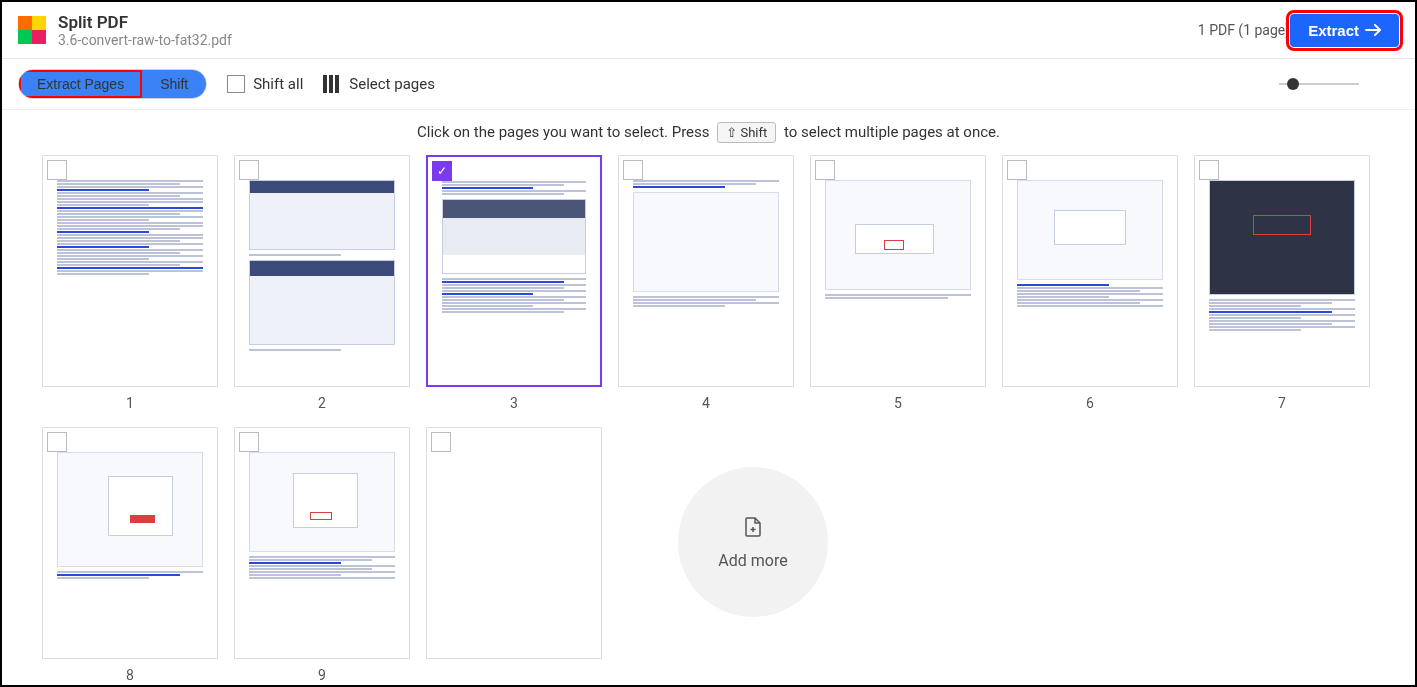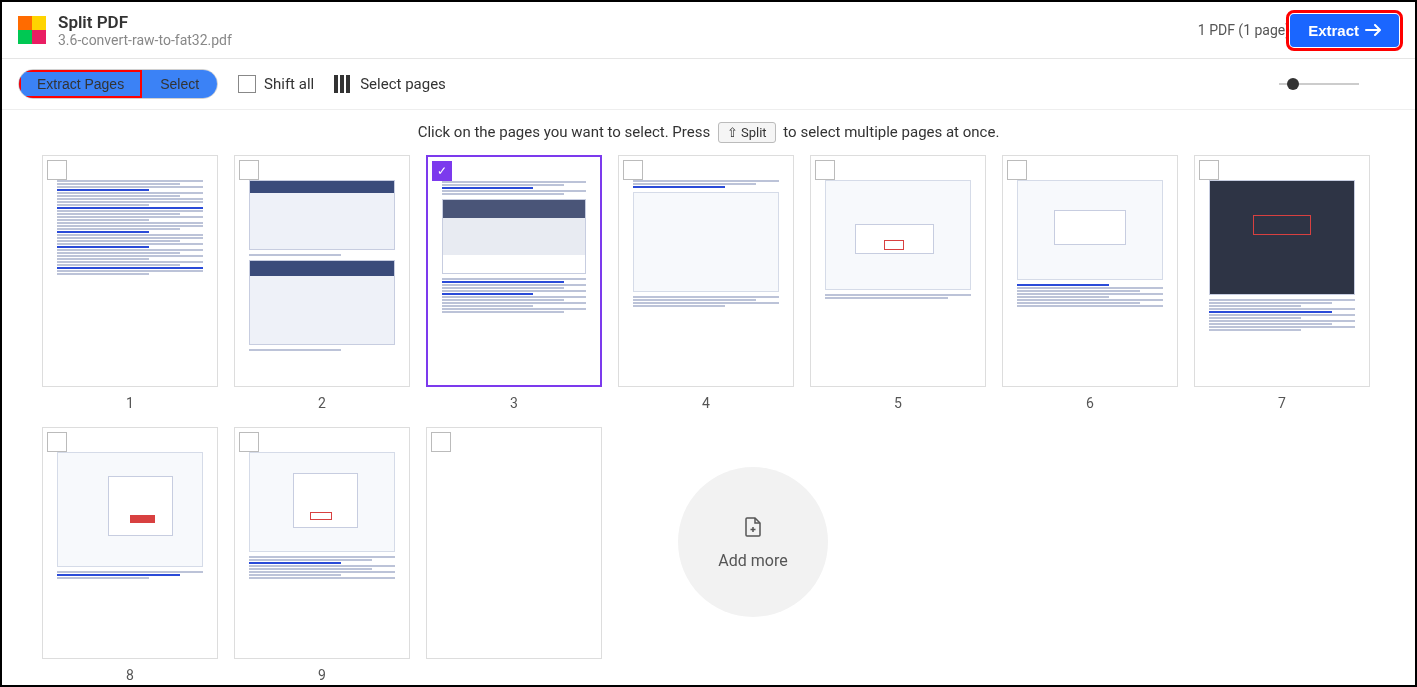--- a/index.html
+++ b/index.html
@@ -74,21 +74,21 @@
       <svg width="16" height="12" viewBox="0 0 16 12" fill="none">
           <path d="M1 6h13M10 1l5 5-5 5" stroke="#fff" stroke-width="2" stroke-linecap="round" stroke-linejoin="round"></path>
         </svg>
     </span>
   </button>
 </div>
 
 <div class="toolbar">
   <div class="pill-group">
     <button class="pill active">Extract Pages</button>
-    <button class="pill">Select</button>
+    <button class="pill">Shift</button>
   </div>
   <div class="chk-wrap">
     <div class="chkbox"></div>
     <span class="tool-label">Shift all</span>
   </div>
   <div class="chk-wrap">
     <div class="range-icon">
         <span></span>
         <span></span>
         <span></span>
@@ -97,21 +97,21 @@
   </div>
   <div class="zoom-slider">
     <div class="slider-track">
         <div class="slider-thumb"></div>
       </div>
   </div>
 </div>
 
 <div class="hint">
   <span>Click on the pages you want to select. Press</span>
-  <span class="key">⇧ Split</span>
+  <span class="key">⇧ Shift</span>
   <span>to select multiple pages at once.</span>
 </div>
 
 <div class="content">
   <div class="grid">
 
     <div class="thumb-wrap">
       <div class="thumb">
         <div class="corner"></div>
         <div style="margin-top:14px;">

